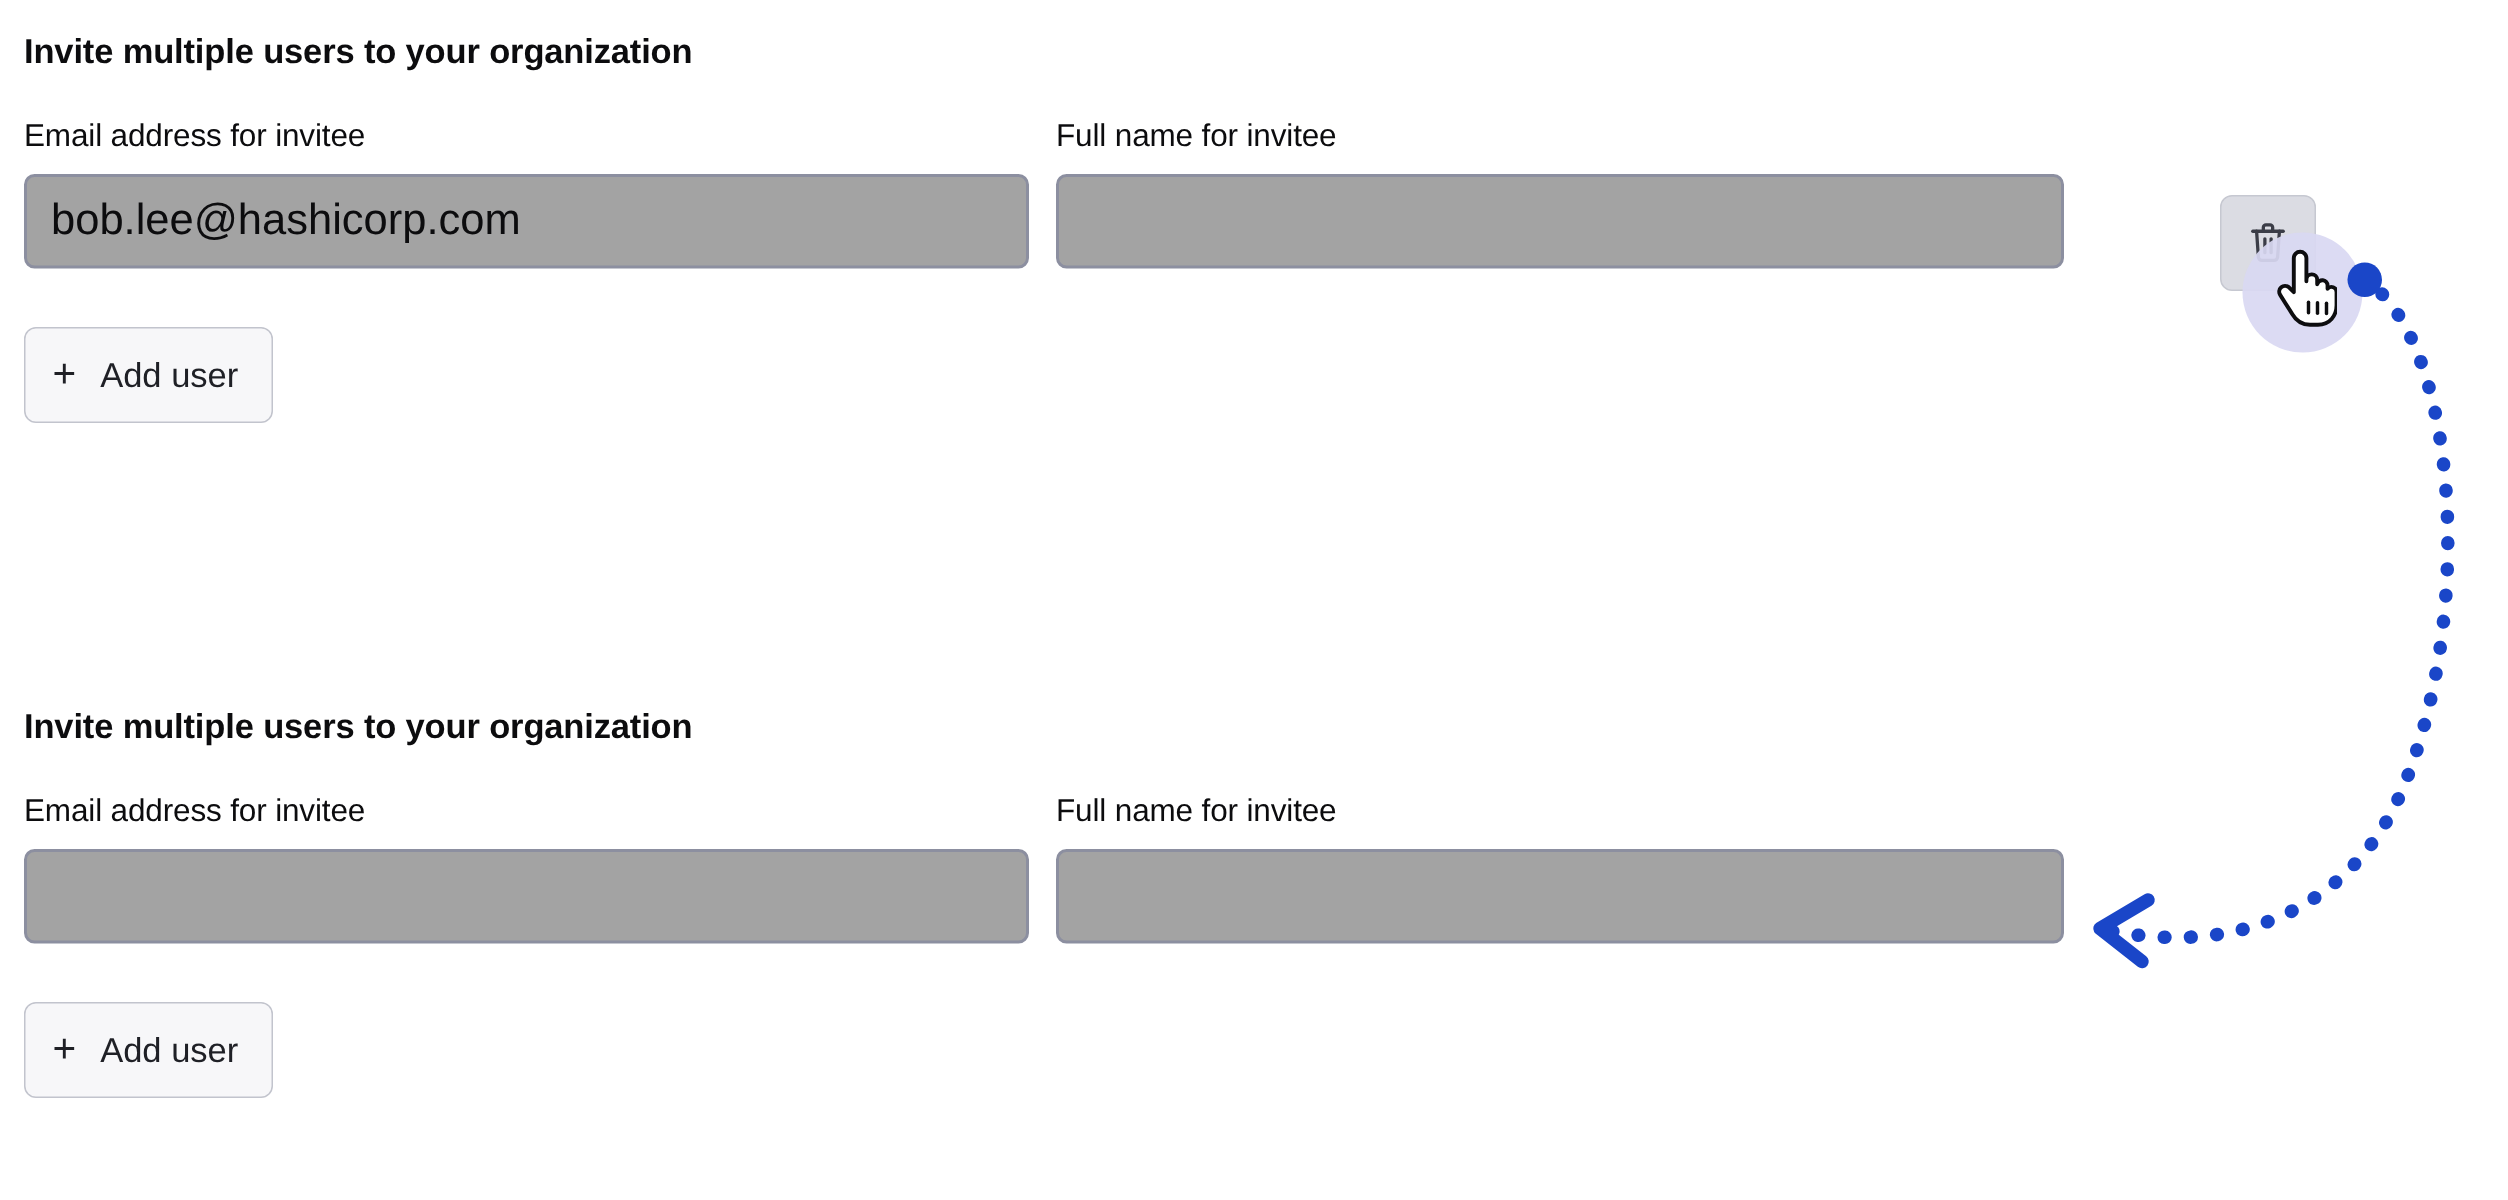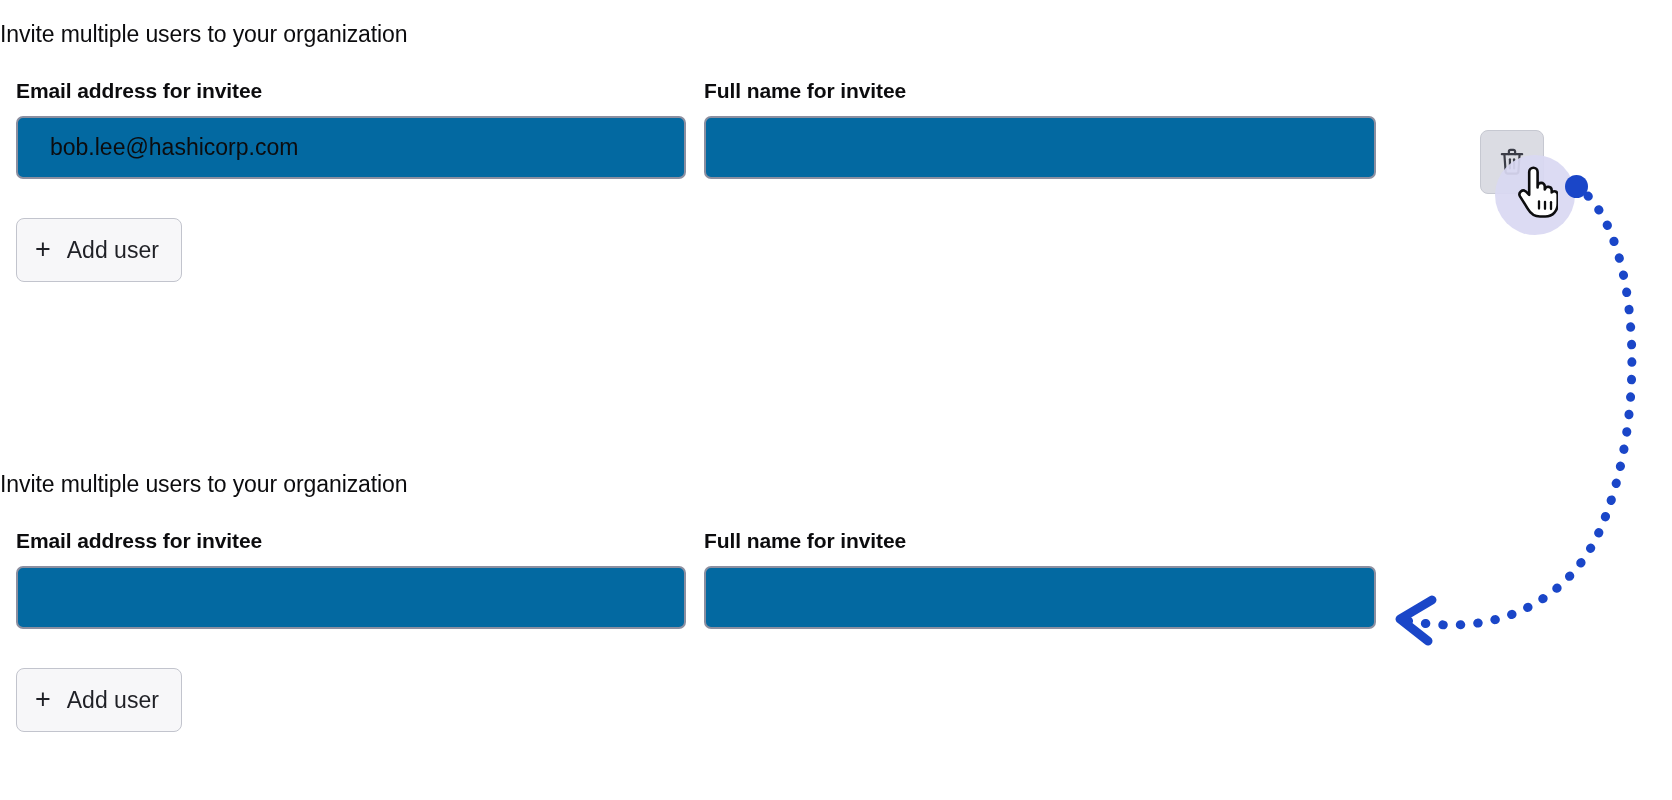--- a/index.html
+++ b/index.html
@@ -22,24 +22,24 @@
   .form-section {
     position: absolute;
     left: 0;
     width: 1672px;
   }
   #section-1 { top: 0px; }
   #section-2 { top: 450px; }
 
   .section-heading {
     position: absolute;
-    left: 0;
+    left: 16px;
     top: 20px;
     font-size: 23px;
-    font-weight: 400;
+    font-weight: 700;
     letter-spacing: -0.1px;
     line-height: 28px;
     color: #0c0c0e;
     white-space: nowrap;
   }
 
   .field-row {
     position: absolute;
     left: 0;
     top: 78px;
@@ -49,40 +49,40 @@
 
   .field {
     position: absolute;
     top: 0;
   }
   .field-email  { left: 16px;  width: 670px; }
   .field-name   { left: 704px; width: 672px; }
 
   .field-label {
     font-size: 21px;
-    font-weight: 700;
+    font-weight: 400;
     line-height: 26px;
     letter-spacing: -0.1px;
     color: #0c0c0e;
     white-space: nowrap;
     margin: 0 0 12px 0;
   }
 
   .text-input {
     display: block;
     width: 100%;
     height: 63px;
     border: 2px solid #8c8fa0;
     border-radius: 7px;
-    background: #0369a1;
+    background: #a3a3a3;
     font-family: "Liberation Sans", sans-serif;
-    font-size: 23px;
+    font-size: 29px;
     line-height: 59px;
     color: #0c0c0e;
-    padding: 0 32px;
+    padding: 0 16px;
     outline: none;
   }
   .text-input::placeholder { color: #8c8fa0; }
 
   
   .delete-button {
     position: absolute;
     left: 1480px;
     top: 52px;
     width: 64px;

